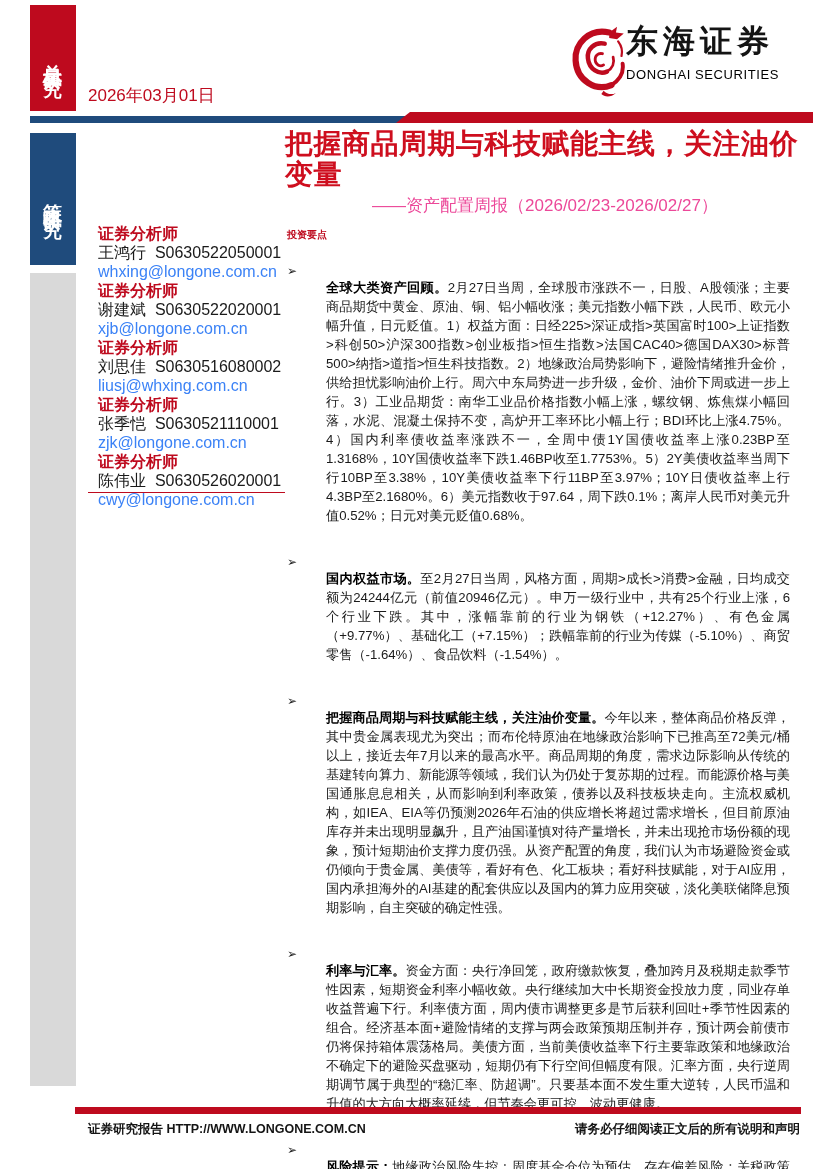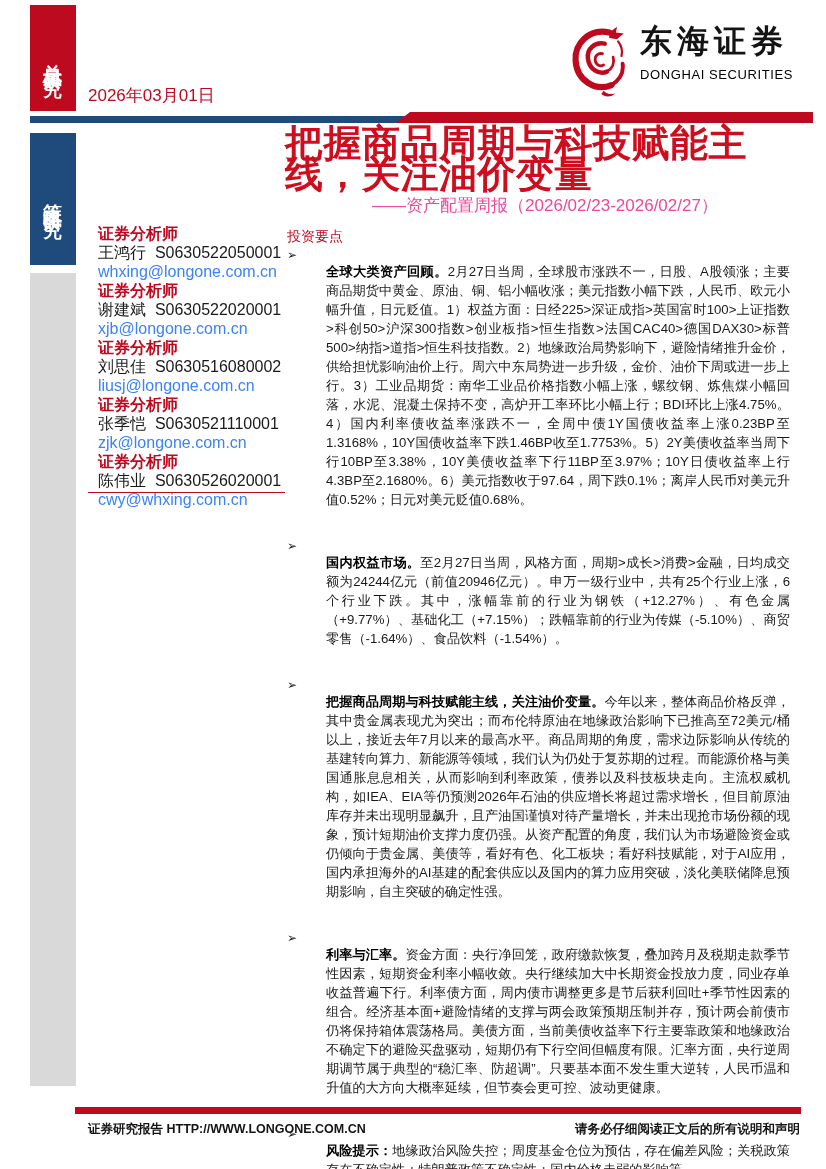--- a/index.html
+++ b/index.html
@@ -22,39 +22,39 @@
 
   
   .date{left:88px;top:84px;font-size:17px;font-weight:normal;color:#be0a1e;}
   .divider{left:0;top:112px;width:826px;height:12px;}
   .div-blue{position:absolute;left:30px;top:4px;width:375px;height:7px;background:#1f4b7c;}
   .div-red{position:absolute;left:396px;top:0;width:417px;height:11px;background:#be0a1e;
            clip-path:polygon(0 100%,14px 0,100% 0,100% 100%);}
 
   .logo{left:570px;top:20px;width:236px;height:88px;display:flex;align-items:flex-start;}
   .dragon{width:56px;height:74px;margin-top:4px;}
-  .logo-text{margin-left:14px;}
+  .logo-text{margin-left:0;}
   .logo-cn{font-size:32px;font-weight:bold;color:#141414;letter-spacing:5px;font-family:"Liberation Serif","DejaVu Serif",serif;white-space:nowrap;}
   .logo-en{font-size:13px;font-weight:normal;color:#000000;letter-spacing:0.6px;margin-top:3px;white-space:nowrap;}
 
   
-  .title{left:285px;top:128px;width:522px;margin:0;font-size:38px;line-height:31px;
+  .title{left:285px;top:128px;width:522px;margin:0;font-size:28px;line-height:31px;
          font-weight:bold;color:#ce0e1e;letter-spacing:0.5px;}
   .subtitle{left:285px;top:194px;width:520px;text-align:center;font-size:17px;color:#ec4899;}
 
   
   .analysts{left:98px;top:224px;width:205px;font-size:16px;line-height:19px;}
   .a-role{color:#be0a1e;font-weight:bold;}
   .a-name{color:#1a1a1a;}
   .a-mail{color:#3b82f6;}
   .analyst-rule{left:88px;top:492px;width:197px;height:1px;background:#be0a1e;}
 
   
   .summary{left:287px;top:228px;width:519px;}
-  .summary-heading{color:#be0a1e;font-weight:normal;font-size:14px;}
+  .summary-heading{color:#be0a1e;font-weight:bold;font-size:10px;margin-bottom:20px;}
   .bullet{display:flex;margin-bottom:12px;}
   .b-mark{flex:0 0 23px;font-size:12px;color:#222;line-height:19px;}
   .b-text{margin:16px;flex:1;font-size:13.2px;line-height:19px;text-align:justify;color:#1a1a1a;}
   .b-text b{color:#000;}
 
   
   .footer-bar{left:75px;top:1107px;width:726px;height:7px;background:#be0a1e;}
   .footer{left:0;top:1121px;width:826px;font-size:12.5px;font-weight:bold;color:#141414;}
   .footer-left{position:absolute;left:88px;top:0;white-space:nowrap;}
   .footer-url{}
@@ -109,31 +109,31 @@
        <div class="a-mail">whxing@longone.com.cn</div>
      </div>
     <div class="analyst">
        <div class="a-role">证券分析师</div>
        <div class="a-name">谢建斌&nbsp; S0630522020001</div>
        <div class="a-mail">xjb@longone.com.cn</div>
      </div>
     <div class="analyst">
        <div class="a-role">证券分析师</div>
        <div class="a-name">刘思佳&nbsp; S0630516080002</div>
-       <div class="a-mail">liusj@longone.com.cn</div>
+       <div class="a-mail">liusj@whxing.com.cn</div>
      </div>
     <div class="analyst">
        <div class="a-role">证券分析师</div>
        <div class="a-name">张季恺&nbsp; S0630521110001</div>
        <div class="a-mail">zjk@longone.com.cn</div>
      </div>
     <div class="analyst">
        <div class="a-role">证券分析师</div>
        <div class="a-name">陈伟业&nbsp; S0630526020001</div>
-       <div class="a-mail">cwy@whxing.com.cn</div>
+       <div class="a-mail">cwy@longone.com.cn</div>
      </div>
   </div>
 <div class="abs analyst-rule"></div>
 
 <div class="abs summary">
   <div class="summary-heading">投资要点</div>
   <div id="bullets">
       <div class="bullet">
        <span class="b-mark">➢</span>
        <p class="b-text"><b>全球大类资产回顾。</b>2月27日当周，全球股市涨跌不一，日股、A股领涨；主要商品期货中黄金、原油、铜、铝小幅收涨；美元指数小幅下跌，人民币、欧元小幅升值，日元贬值。1）权益方面：日经225&gt;深证成指&gt;英国富时100&gt;上证指数&gt;科创50&gt;沪深300指数&gt;创业板指&gt;恒生指数&gt;法国CAC40&gt;德国DAX30&gt;标普500&gt;纳指&gt;道指&gt;恒生科技指数。2）地缘政治局势影响下，避险情绪推升金价，供给担忧影响油价上行。周六中东局势进一步升级，金价、油价下周或进一步上行。3）工业品期货：南华工业品价格指数小幅上涨，螺纹钢、炼焦煤小幅回落，水泥、混凝土保持不变，高炉开工率环比小幅上行；BDI环比上涨4.75%。4）国内利率债收益率涨跌不一，全周中债1Y国债收益率上涨0.23BP至1.3168%，10Y国债收益率下跌1.46BP收至1.7753%。5）2Y美债收益率当周下行10BP至3.38%，10Y美债收益率下行11BP至3.97%；10Y日债收益率上行4.3BP至2.1680%。6）美元指数收于97.64，周下跌0.1%；离岸人民币对美元升值0.52%；日元对美元贬值0.68%。</p>

